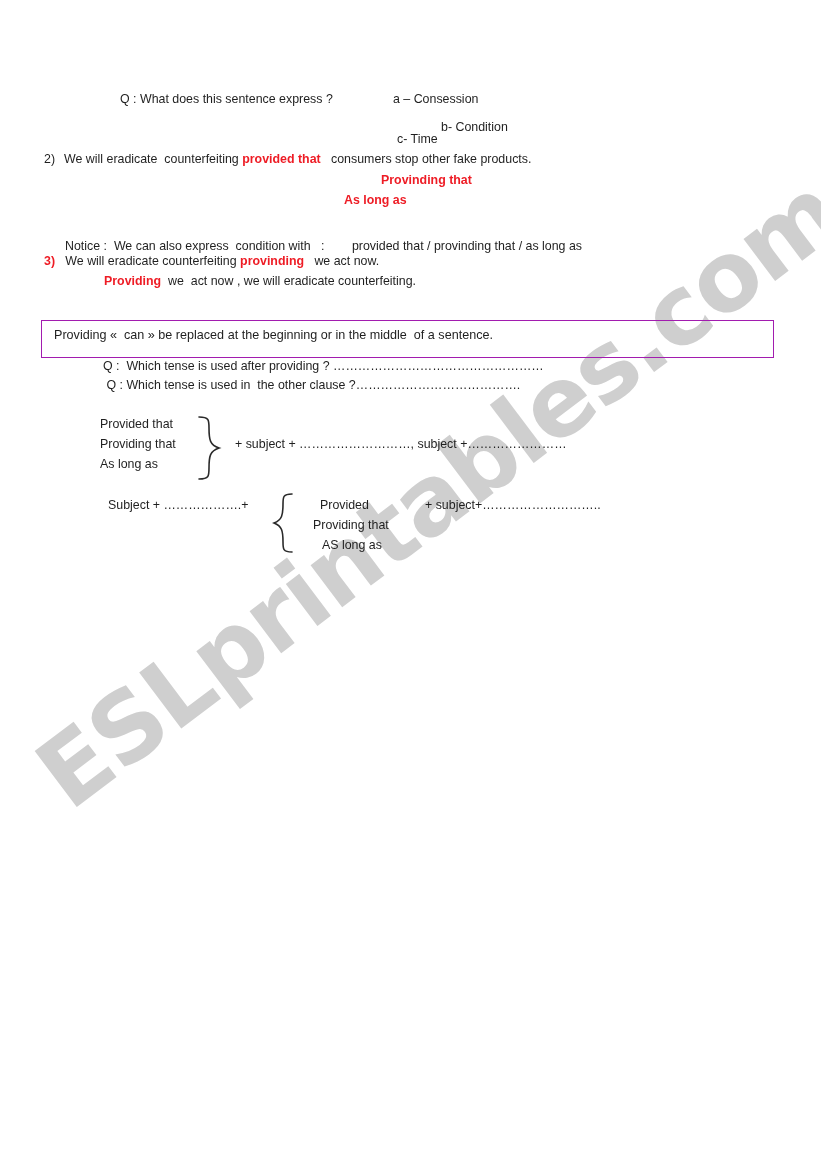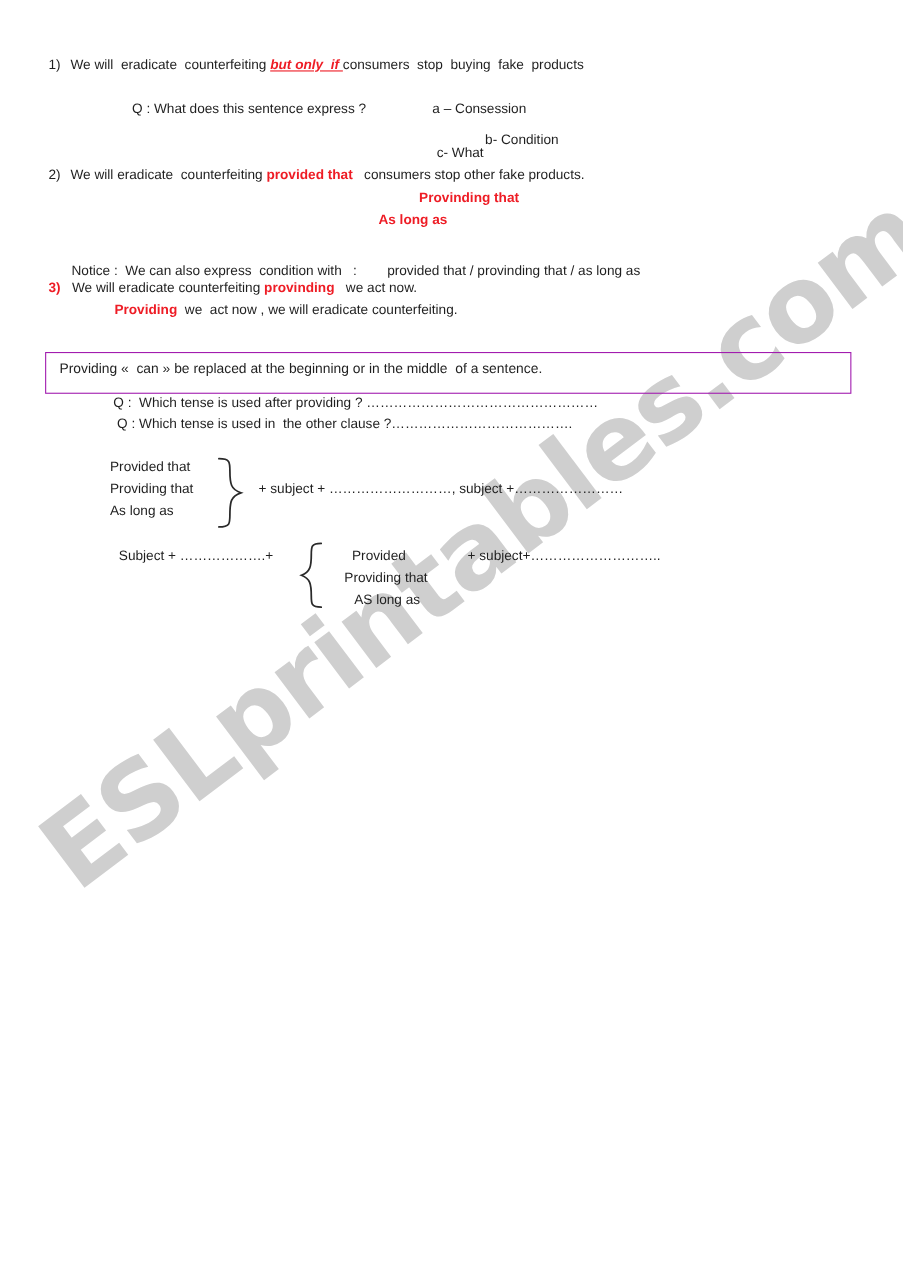--- a/index.html
+++ b/index.html
@@ -108,26 +108,25 @@
 <body>
 
 <div class="page">
 
   <div class="watermark">
     <div class="watermark-text">ESLprintables.com</div>
   </div>
 
   <div class="content">
 
-    <div class="line" style="left:44px; top:52px;"><span>1)</span><span style="display:inline-block;width:9px;"></span><span>We will  eradicate  counterfeiting </span><span class="redbi">but only  if </span><span>consumers  stop  buying  fake  products</span></div>
 
     <div class="line" style="left:120px; top:92px;text-align:right;">Q : What does this sentence express ?</div>
     <div class="line" style="left:385px; top:92px;margin-left:8px;">a – Consession</div>
     <div class="line" style="left:393px; top:120px;padding-left:48px;">b- Condition</div>
-    <div class="line" style="left:397px; top:132px;">c- What</div>
+    <div class="line" style="left:397px; top:132px;">c- Time</div>
 
     <div class="line" style="left:44px; top:152px;"><span>2)</span><span style="display:inline-block;width:9px;"></span><span>We will eradicate  counterfeiting </span><span class="redbold">provided that</span><span>   consumers stop other fake products.</span></div>
 
     <div class="line redbold" style="left:333px; top:173px;padding-left:48px;">Provinding that</div>
     <div class="line redbold" style="left:344px; top:193px;">As long as</div>
 
     <div class="line" style="left:65px; top:233px;margin-top:6px;"><span>Notice :</span><span>  We can also express  condition with   :        provided that / provinding that / as long as</span></div>
 
     <div class="line" style="left:44px; top:254px;"><span class="redbold">3)</span><span>   We will eradicate counterfeiting </span><span class="redbold">provinding</span><span>   we act now.</span></div>
 

